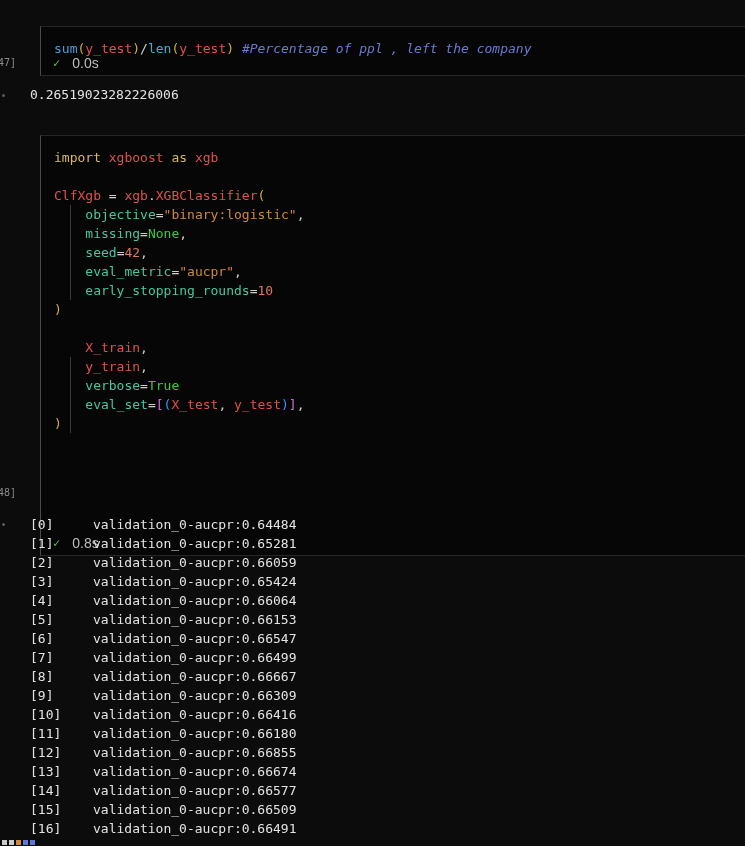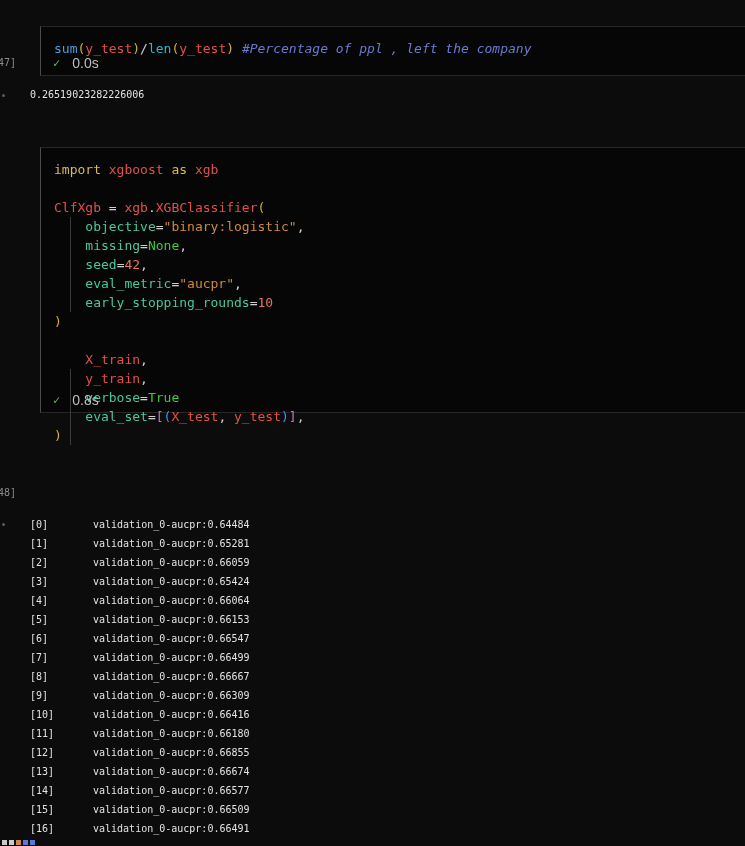--- a/index.html
+++ b/index.html
@@ -54,21 +54,21 @@
     left:-8px;
     color:var(--exec-count,#8c8c8c);
     font-size:10px;
     line-height:12px;
     white-space:pre;
   }
   .output {
     position:absolute;
     left:30px; right:7px;
     color:var(--output-text,#e3e3e3);
-    font-size:10px;
+    font-size:13px;
     line-height:19px;
     white-space:pre;
   }
   .output .out-line { height:19px; }
   .output .idx { display:inline-block; width:63px; }
   .gutter-dot {
     position:absolute;
     left:2px; width:3px; height:3px;
     border-radius:50%;
     background:#5a5a5a;
@@ -104,21 +104,21 @@
   <div class="exec-row">
     <span class="check-icon">✓</span>
     <span class="exec-time">0.0s</span>
   </div>
 </section>
 <span class="exec-count" style="top:57px;">[47]</span>
 
 <div class="gutter-dot" style="top:94px;"></div>
 <div class="output" style="top:85px;"><div class="out-line">0.26519023282226006</div></div>
 
-<section class="cell" style="top:147px;height:266px;">
+<section class="cell" style="top:135px;height:421px;">
   <div class="code-area">
       <div class="code-line"><span class="c-kw">import</span><span class="c-op"> </span><span class="c-var">xgboost</span><span class="c-op"> </span><span class="c-kw">as</span><span class="c-op"> </span><span class="c-var">xgb</span></div>
       <div class="code-line"></div>
       <div class="code-line"><span class="c-var">ClfXgb</span><span class="c-op"> = </span><span class="c-var">xgb</span><span class="c-op">.</span><span class="c-var">XGBClassifier</span><span class="c-b1">(</span></div>
       <div class="code-line"><span class="c-op">    </span><span class="c-param">objective</span><span class="c-op">=</span><span class="c-str">"binary:logistic"</span><span class="c-op">,</span></div>
       <div class="code-line"><span class="c-op">    </span><span class="c-param">missing</span><span class="c-op">=</span><span class="c-const">None</span><span class="c-op">,</span></div>
       <div class="code-line"><span class="c-op">    </span><span class="c-param">seed</span><span class="c-op">=</span><span class="c-num">42</span><span class="c-op">,</span></div>
       <div class="code-line"><span class="c-op">    </span><span class="c-param">eval_metric</span><span class="c-op">=</span><span class="c-str">"aucpr"</span><span class="c-op">,</span></div>
       <div class="code-line"><span class="c-op">    </span><span class="c-param">early_stopping_rounds</span><span class="c-op">=</span><span class="c-num">10</span></div>
       <div class="code-line"><span class="c-b1">)</span></div>

